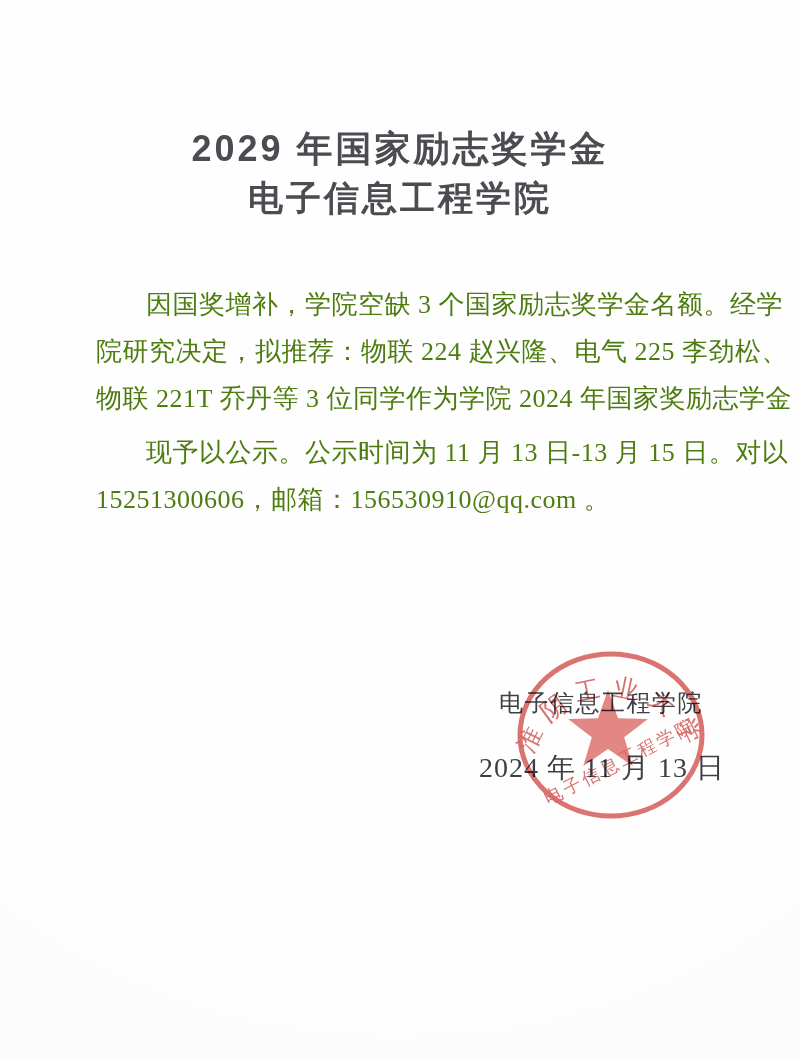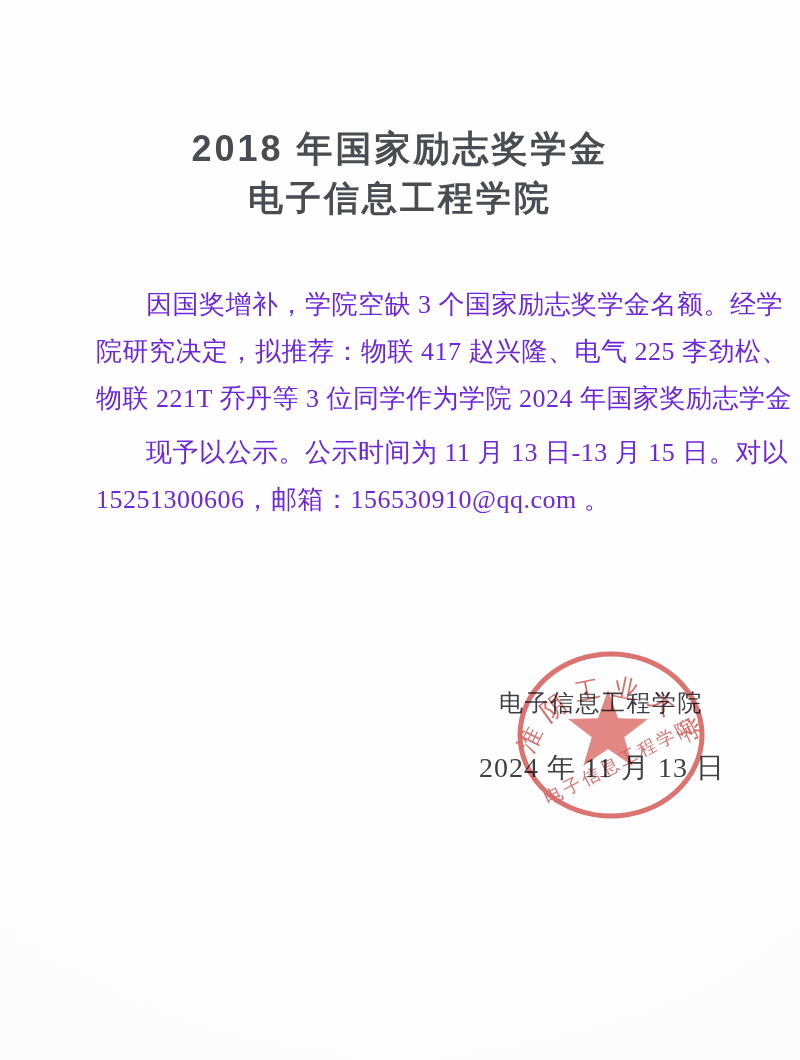--- a/index.html
+++ b/index.html
@@ -34,21 +34,21 @@
   }
   .doc-title .t2 {
     margin-top: 13px;
     font-size: 35px;
   }
   .body-text {
     position: absolute;
     left: 96px;
     top: 281px;
     width: 620px;
-    color: #6d28d9;
+    color: #4d7c0f;
     font-size: 26px;
     letter-spacing: 0.5px;
   }
   .line {
     height: 47px;
     line-height: 47px;
     white-space: nowrap;
   }
   .indent { padding-left: 50px; }
   .para2-start { margin-top: 7px; }
@@ -95,27 +95,27 @@
     font-size: 18px;
     letter-spacing: 3px;
   }
 </style>
 </head>
 <body>
 
 <div class="page">
 
   <div class="doc-title">
-    <div class="t1">2018 年国家励志奖学金</div>
+    <div class="t1">2029 年国家励志奖学金</div>
     <div class="t2">电子信息工程学院</div>
   </div>
 
   <div class="body-text">
     <div class="line indent">因国奖增补，学院空缺 3 个国家励志奖学金名额。经学</div>
-    <div class="line">院研究决定，拟推荐：物联 417 赵兴隆、电气 225 李劲松、</div>
+    <div class="line">院研究决定，拟推荐：物联 224 赵兴隆、电气 225 李劲松、</div>
     <div class="line">物联 221T 乔丹等 3 位同学作为学院 2024 年国家奖励志学金</div>
     <div class="line indent para2-start">现予以公示。公示时间为 11 月 13 日-13 月 15 日。对以</div>
     <div class="line">15251300606，邮箱：156530910@qq.com 。</div>
   </div>
 
   <div class="signature">电子信息工程学院</div>
 
   <div class="doc-date">2024 年 11 月 13 日</div>
 
   <div class="seal">

